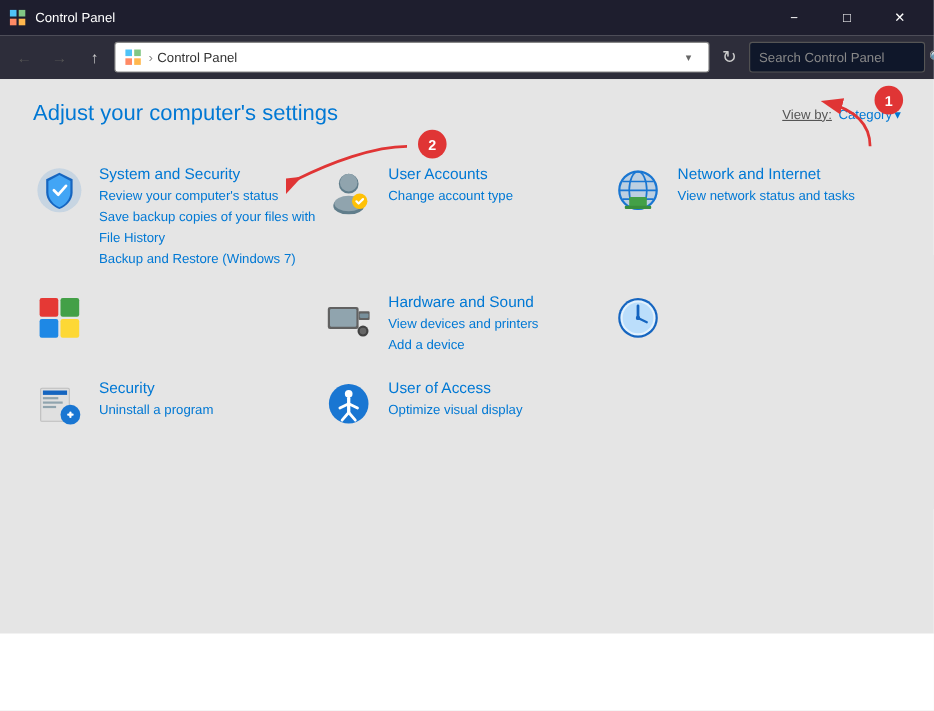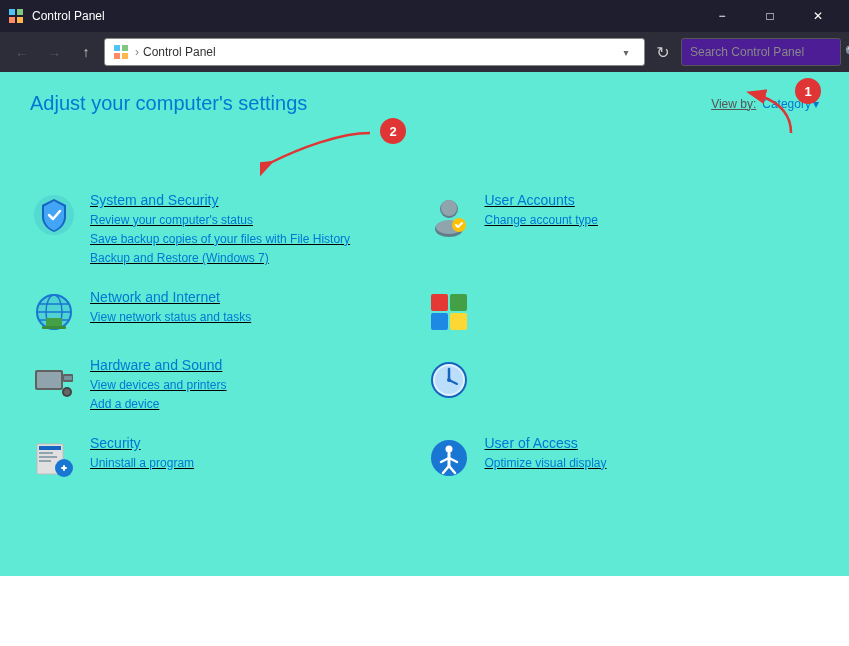--- a/index.html
+++ b/index.html
@@ -60,42 +60,41 @@
       cursor: pointer; color: #666; font-size: 10px;
     }
     .refresh-btn {
       width: 28px; height: 28px;
       display: flex; align-items: center; justify-content: center;
       color: #ccc; font-size: 14px; cursor: pointer;
       border-radius: 4px; background: transparent; border: none;
     }
     .search-box {
       width: 160px; height: 28px;
-      background: #4c1d95;
+      background: #0f172a;
       border: 1px solid #555;
       border-radius: 3px;
       display: flex; align-items: center;
       padding: 0 8px;
     }
     .search-input {
       background: transparent; border: none; outline: none;
       color: #ccc; font-size: 12px; flex: 1;
       font-family: 'Segoe UI', sans-serif;
     }
     .search-input::placeholder { color: #888; }
     .search-icon { color: #888; font-size: 12px; }
 
     
     .content-area {
-      background: #5eead4;
+      background: #e5e5e5;
       height: calc(646px - 32px - 40px);
       display: flex;
       flex-direction: column;
       padding: 20px 30px;
-      gap: 42px;
     }
     .content-header {
       display: flex;
       align-items: center;
       justify-content: space-between;
       margin-bottom: 24px;
     }
     .page-title {
       font-size: 20px;
       color: #0078d4;
@@ -111,23 +110,22 @@
     .view-by-label { color: #555; text-decoration: underline; }
     .view-by-value {
       color: #0078d4;
       cursor: pointer;
       display: flex; align-items: center; gap: 2px;
     }
 
     
     .categories-grid {
       display: grid;
-      grid-template-columns: 1fr 1fr;
+      grid-template-columns: 1fr 1fr 1fr;
       gap: 0px;
-      text-decoration: underline;
     }
     .category-item {
       display: flex;
       align-items: flex-start;
       padding: 10px 0;
       gap: 12px;
     }
     .cat-icon {
       width: 48px; height: 48px;
       flex-shrink: 0;

